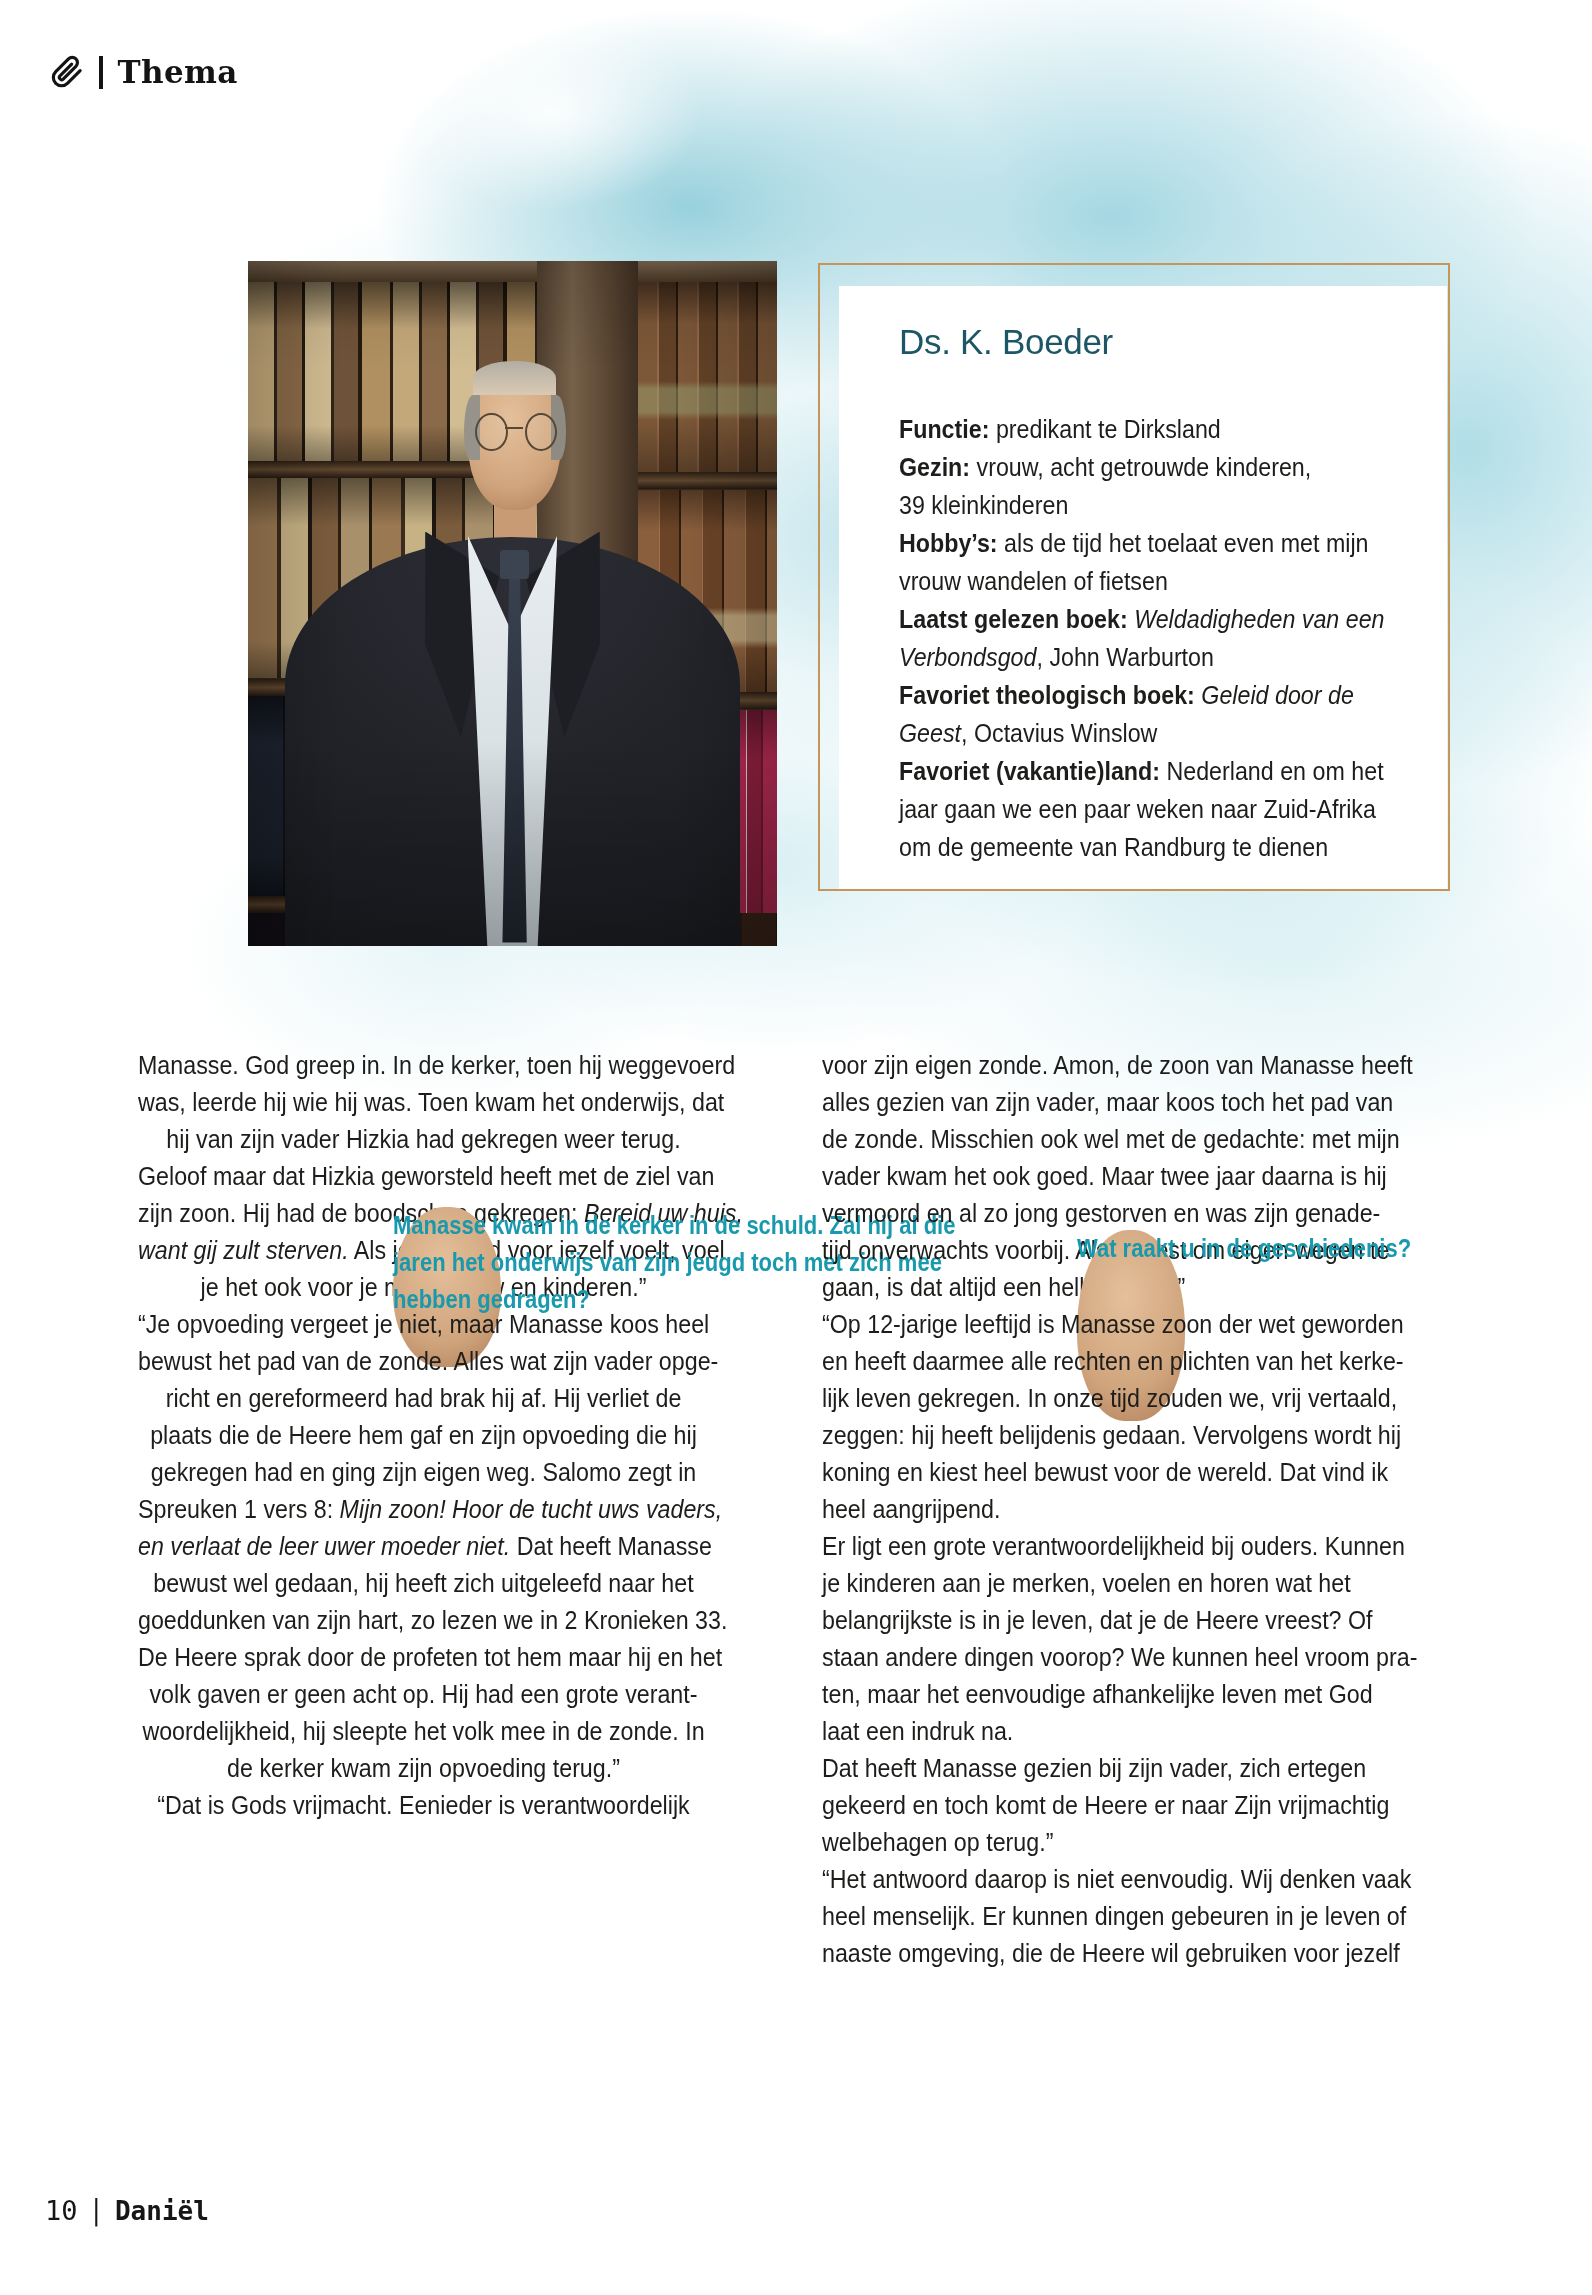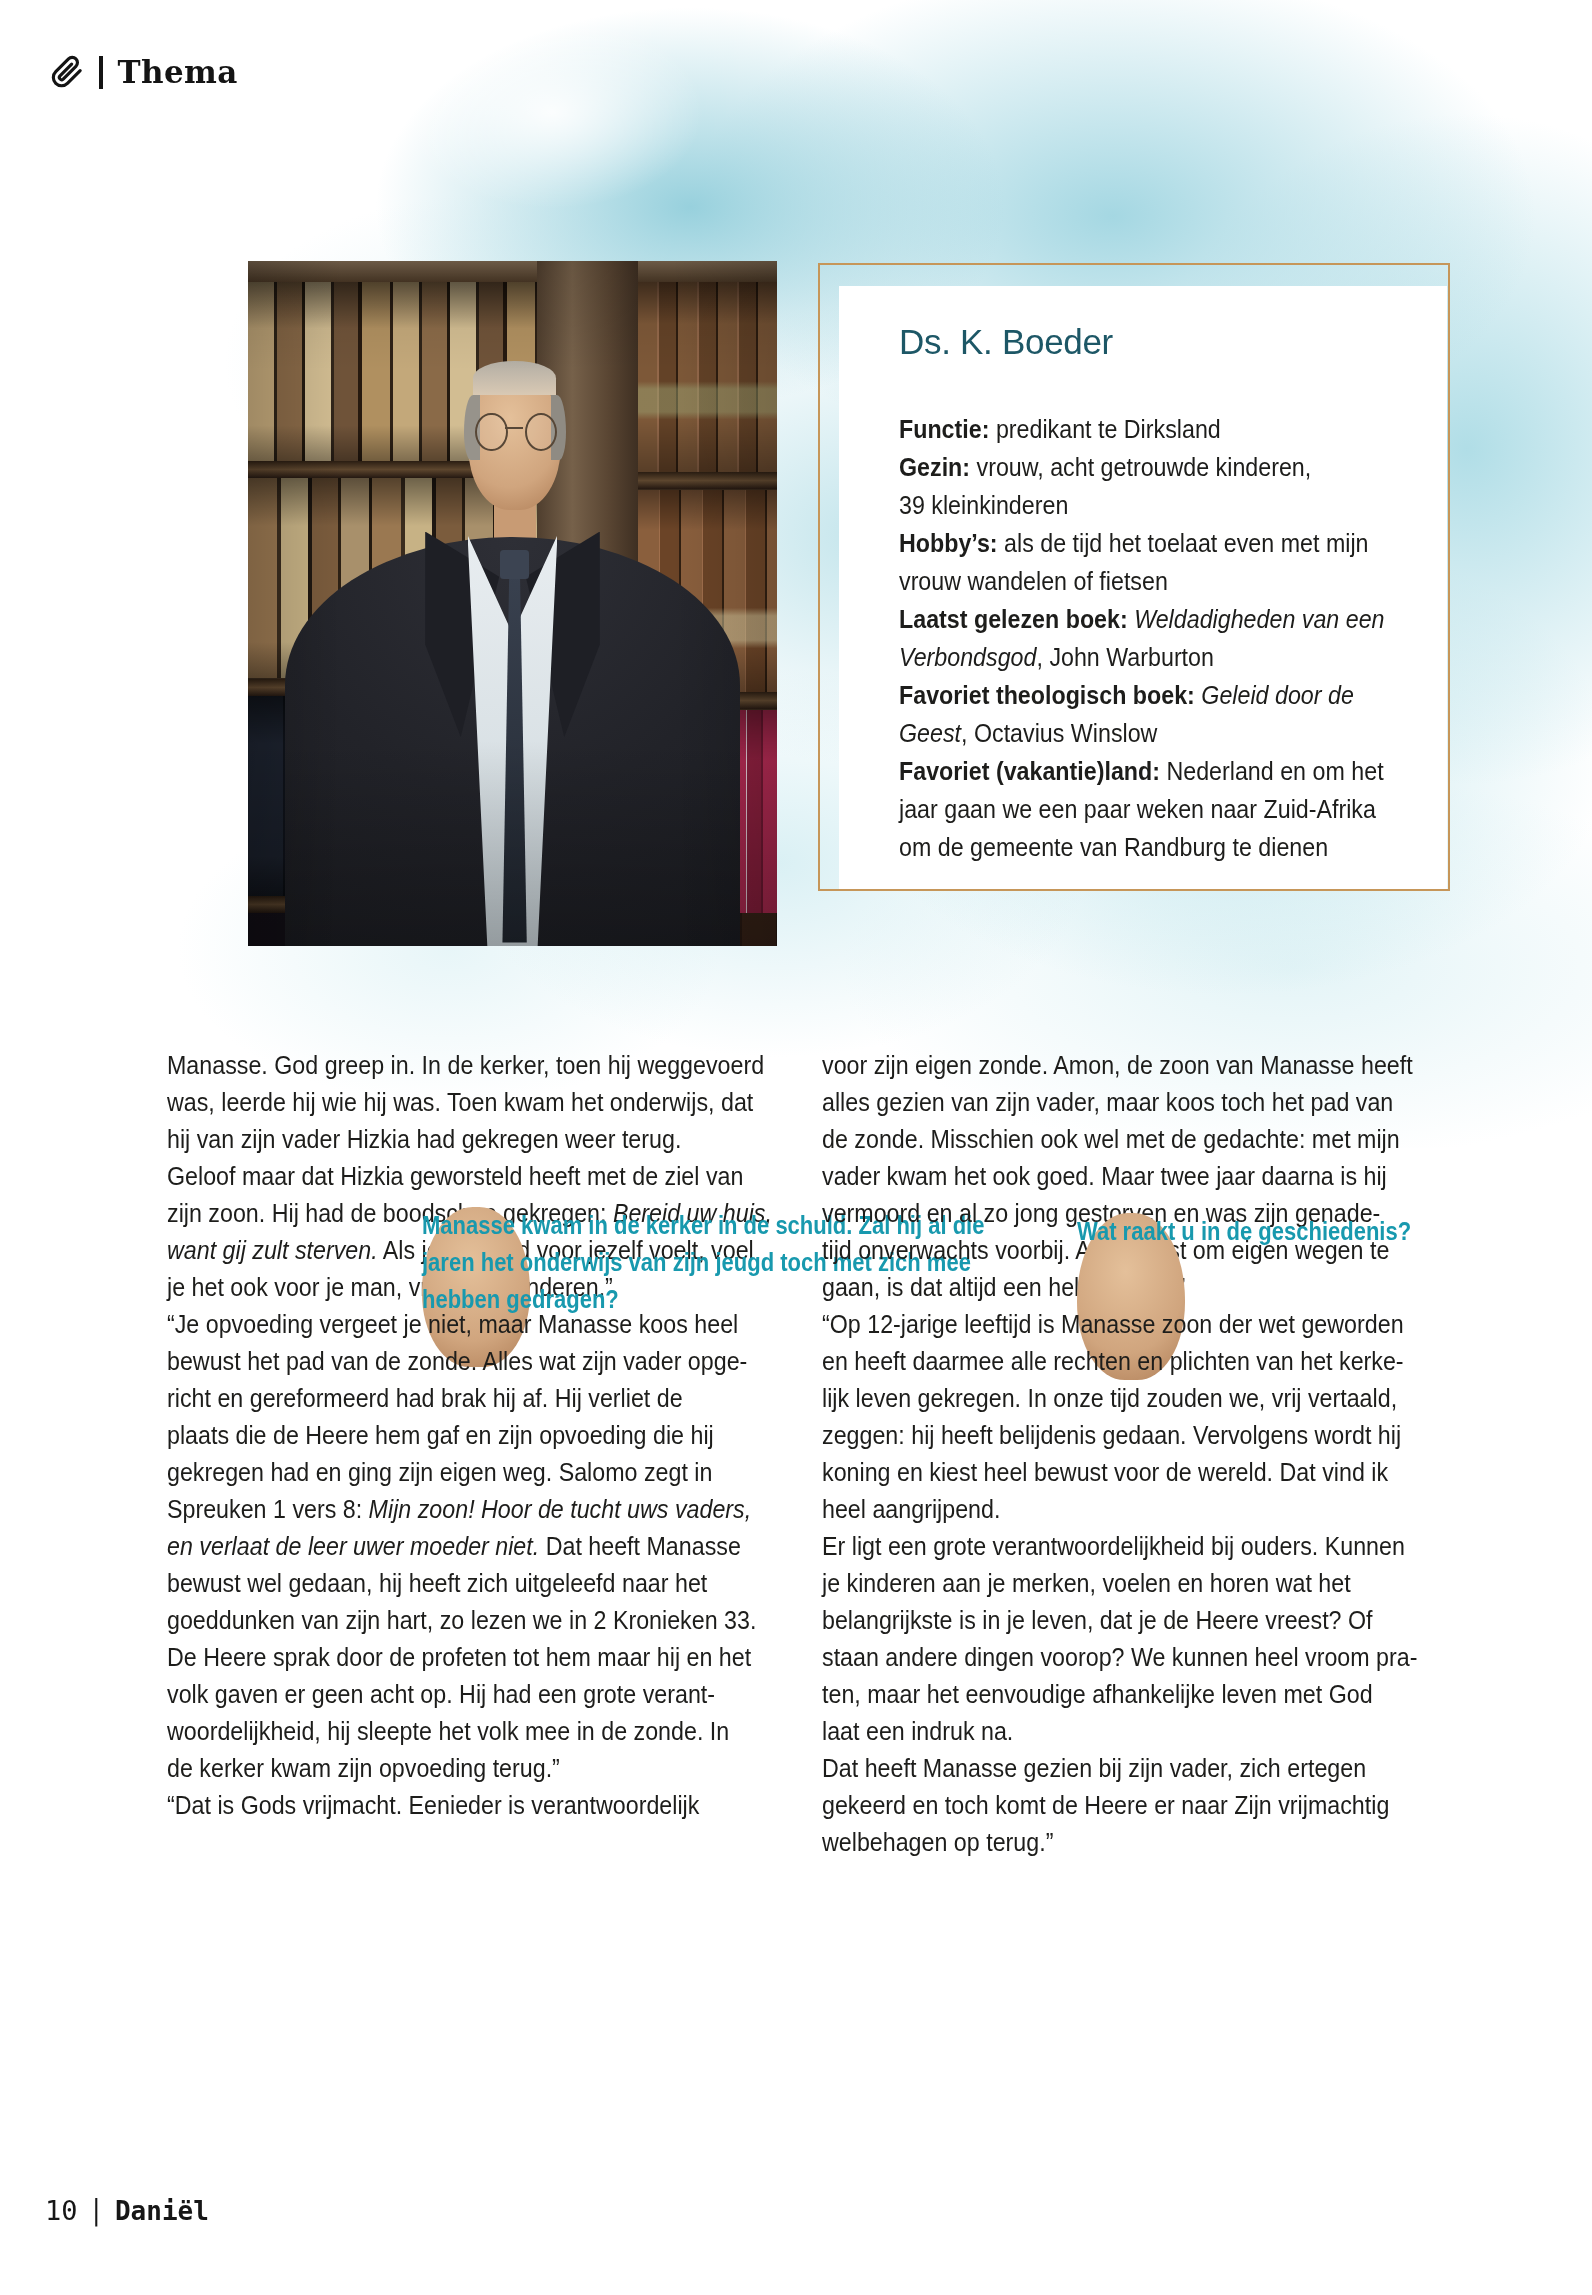--- a/index.html
+++ b/index.html
@@ -97,21 +97,21 @@
   .profile-frame{position:absolute;left:818px;top:263px;width:632px;height:628px;
       border:2.6px solid #c69659;box-sizing:border-box;}
   .profile-card{position:absolute;left:839px;top:286px;width:608px;height:603px;background:#ffffff;}
   .profile-title{position:absolute;left:60px;top:36px;font-size:35px;font-weight:400;color:#1d5766;letter-spacing:-0.3px;}
   .profile-lines{position:absolute;left:60px;top:124px;width:518px;font-size:25px;}
   .profile-lines .line{display:block;height:38px;line-height:38px;white-space:nowrap;
       transform:scaleX(0.93);transform-origin:0 50%;}
 
   
   .column{position:absolute;top:1047px;width:614px;font-size:25px;}
-  .column.left{left:167px;} .column.right{left:822px;}
+  .column.left{left:138px;text-align:center;} .column.right{left:822px;}
   .column .line{display:block;height:37px;line-height:37px;white-space:nowrap;
       transform:scaleX(0.93);transform-origin:0 50%;}
   .block.head{margin-top:37px;color:#1899ae;}
   .block.head .seg-b{font-weight:700;}
   .block.head .line{transform:scaleX(0.88);}
   .seg-b{font-weight:700;} .seg-i{font-style:italic;}
 
   
   .footer{position:absolute;left:45px;top:2195px;display:flex;align-items:center;gap:11.2px;
       font-family:"DejaVu Sans Mono","Liberation Mono",monospace;color:#161616;}
@@ -252,20 +252,25 @@
         <span class="line"><span class="seg-r">Er ligt een grote verantwoordelijkheid bij ouders. Kunnen</span></span>
         <span class="line"><span class="seg-r">je kinderen aan je merken, voelen en horen wat het</span></span>
         <span class="line"><span class="seg-r">belangrijkste is in je leven, dat je de Heere vreest? Of</span></span>
         <span class="line"><span class="seg-r">staan andere dingen voorop? We kunnen heel vroom pra-</span></span>
         <span class="line"><span class="seg-r">ten, maar het eenvoudige afhankelijke leven met God</span></span>
         <span class="line"><span class="seg-r">laat een indruk na.</span></span>
         <span class="line"><span class="seg-r">Dat heeft Manasse gezien bij zijn vader, zich ertegen</span></span>
         <span class="line"><span class="seg-r">gekeerd en toch komt de Heere er naar Zijn vrijmachtig</span></span>
         <span class="line"><span class="seg-r">welbehagen op terug.”</span></span>
       </div>
+      <div class="block para">
+        <span class="line"><span class="seg-r">“Het antwoord daarop is niet eenvoudig. Wij denken vaak</span></span>
+        <span class="line"><span class="seg-r">heel menselijk. Er kunnen dingen gebeuren in je leven of</span></span>
+        <span class="line"><span class="seg-r">naaste omgeving, die de Heere wil gebruiken voor jezelf</span></span>
+      </div>
     </div>
 
   <div class="footer">
     <span class="page-number">10</span>
     <span class="footer-sep">|</span>
     <span class="magazine-name">Daniël</span>
   </div>
 
 </div>
 

